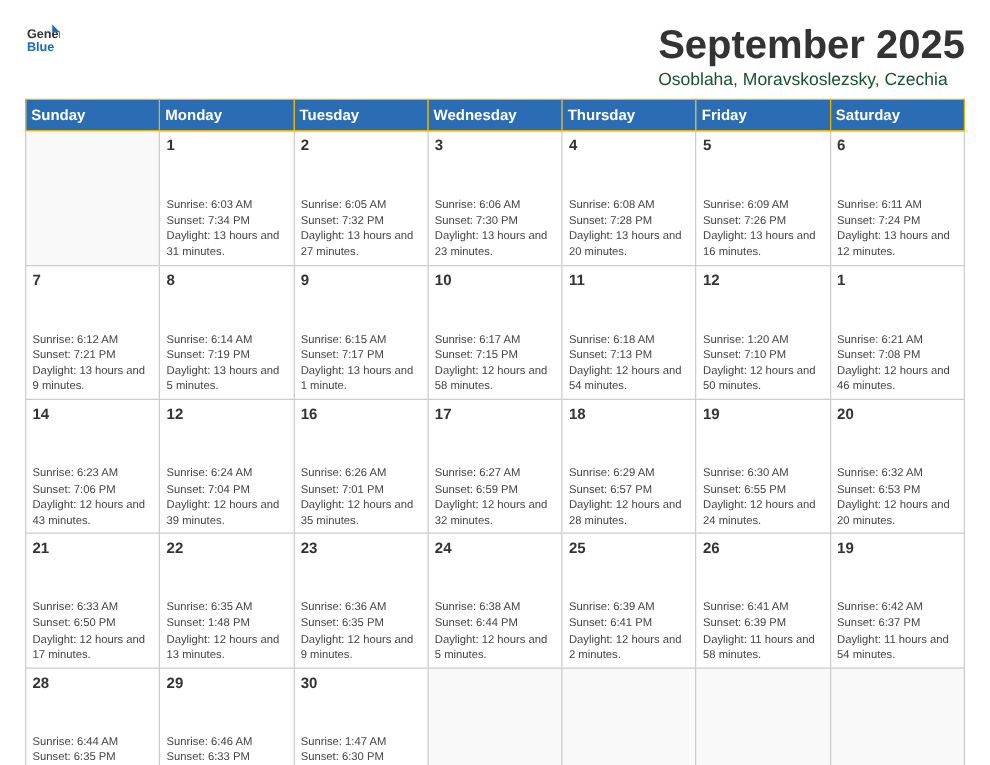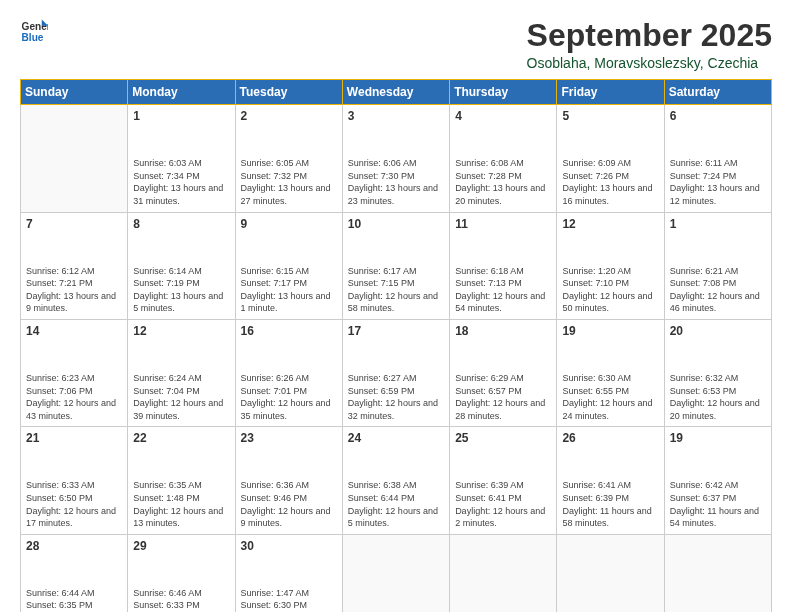--- a/index.html
+++ b/index.html
@@ -274,21 +274,21 @@
           <td>
             <span class="day-number">22</span>
             <div class="day-info">Sunrise: 6:35 AM
 Sunset: 1:48 PM
 Daylight: 12 hours
 and 13 minutes.</div>
           </td>
           <td>
             <span class="day-number">23</span>
             <div class="day-info">Sunrise: 6:36 AM
-Sunset: 9:46 PM
+Sunset: 6:35 PM
 Daylight: 12 hours
 and 9 minutes.</div>
           </td>
           <td>
             <span class="day-number">24</span>
             <div class="day-info">Sunrise: 6:38 AM
 Sunset: 6:44 PM
 Daylight: 12 hours
 and 5 minutes.</div>
           </td>

